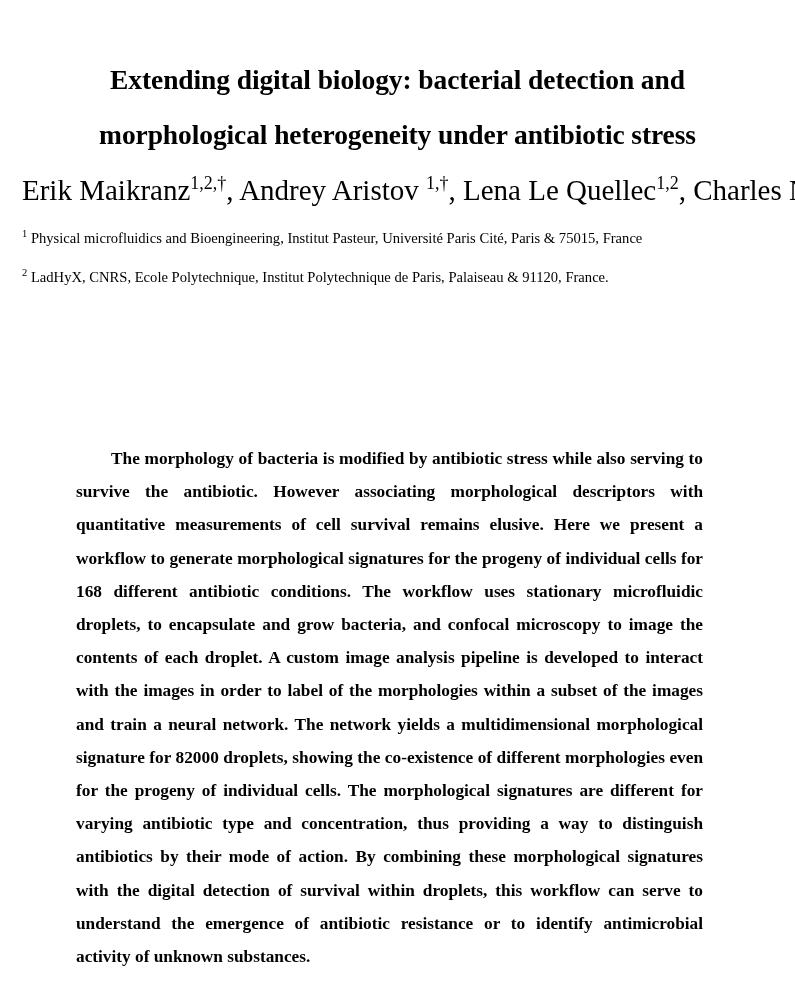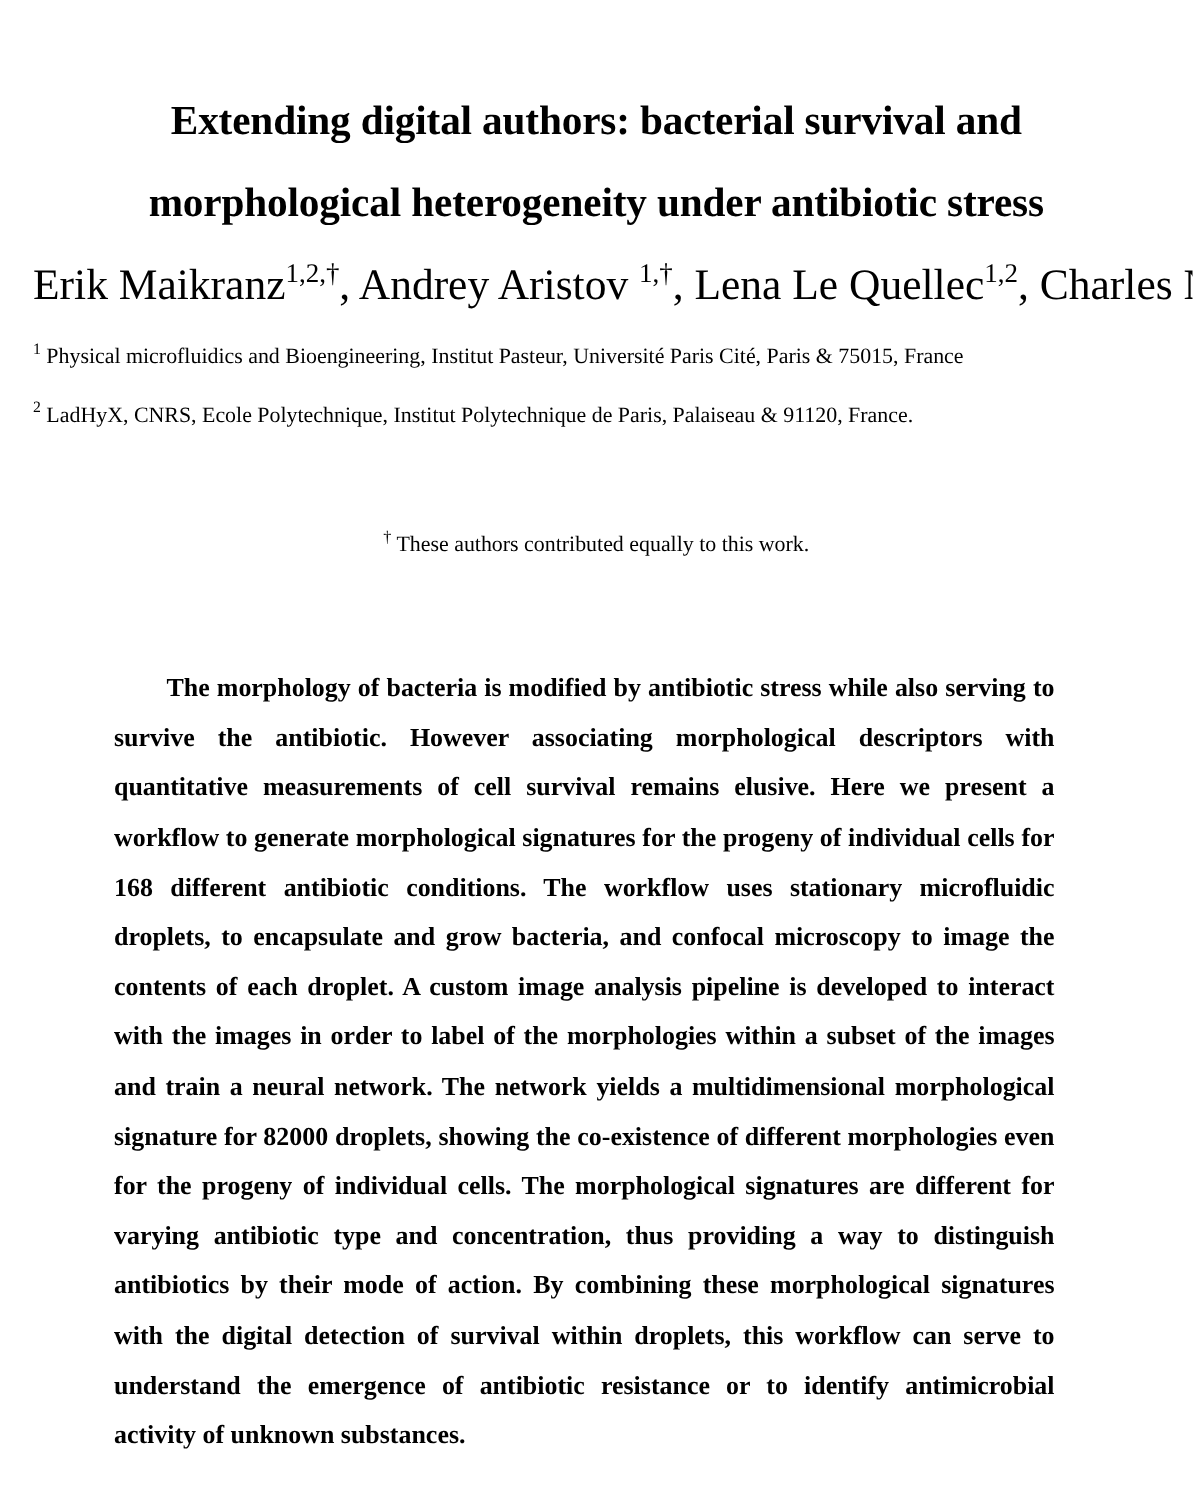--- a/index.html
+++ b/index.html
@@ -109,32 +109,31 @@
     margin: 12px;
     text-indent: 35px;
   }
 </style>
 </head>
 <body>
 
 <div class="page">
 
   <h1 class="title">
-    <span class="title-line">Extending digital authors: bacterial survival and</span>
+    <span class="title-line">Extending digital biology: bacterial detection and</span>
     <span class="title-line">morphological heterogeneity under antibiotic stress</span>
   </h1>
 
   <div class="authors">
     <span><span>Erik Maikranz</span><sup>1,2,†</sup></span><span>, </span><span><span>Andrey Aristov </span><sup>1,†</sup></span><span>, </span><span><span>Lena Le Quellec</span><sup>1,2</sup></span><span>, </span><span><span>Charles N. Baroud</span><sup>1,2,*</sup></span>
   </div>
 
   <div class="affil affil-1"><sup>1</sup> <span>Physical microfluidics and Bioengineering, Institut Pasteur, Université Paris Cité, Paris &amp; 75015, France</span></div>
 
   <div class="affil affil-2"><sup>2</sup> <span>LadHyX, CNRS, Ecole Polytechnique, Institut Polytechnique de Paris, Palaiseau &amp; 91120, France.</span></div>
 
 
-  <div class="footnote footnote-equal"><sup>†</sup> <span>These authors contributed equally to this work.</span></div>
 
   <div class="abstract">
     <p>The morphology of bacteria is modified by antibiotic stress while also serving to survive the antibiotic. However associating morphological descriptors with quantitative measurements of cell survival remains elusive. Here we present a workflow to generate morphological signatures for the progeny of individual cells for 168 different antibiotic conditions. The workflow uses stationary microfluidic droplets, to encapsulate and grow bacteria, and confocal microscopy to image the contents of each droplet. A custom image analysis pipeline is developed to interact with the images in order to label of the morphologies within a subset of the images and train a neural network. The network yields a multidimensional morphological signature for 82000 droplets, showing the co-existence of different morphologies even for the progeny of individual cells. The morphological signatures are different for varying antibiotic type and concentration, thus providing a way to distinguish antibiotics by their mode of action. By combining these morphological signatures with the digital detection of survival within droplets, this workflow can serve to understand the emergence of antibiotic resistance or to identify antimicrobial activity of unknown substances.</p>
   </div>
 
 </div>
 
 </body></html>

